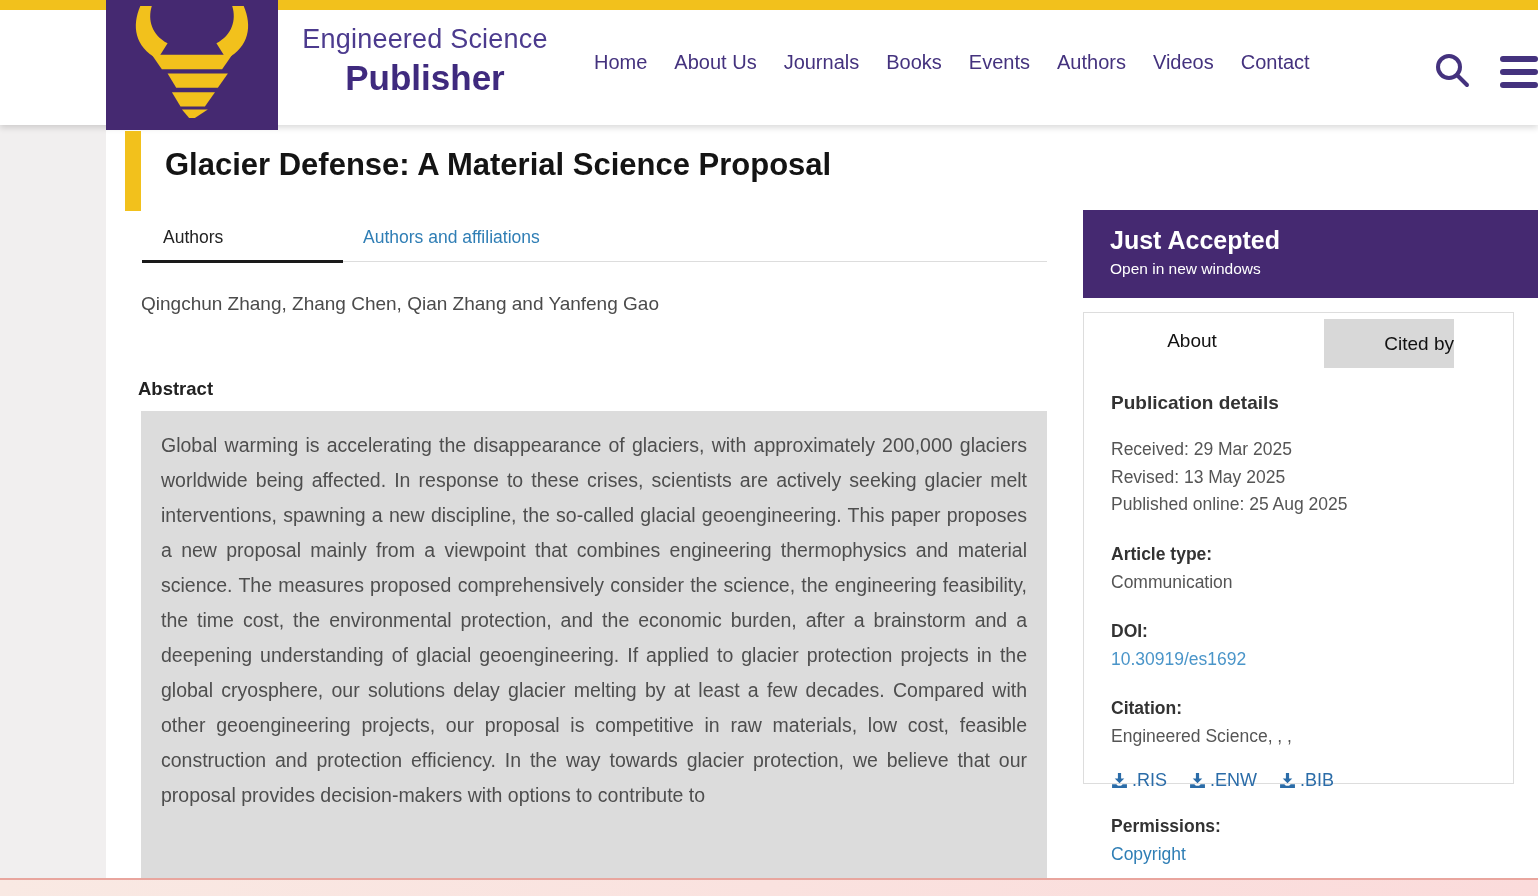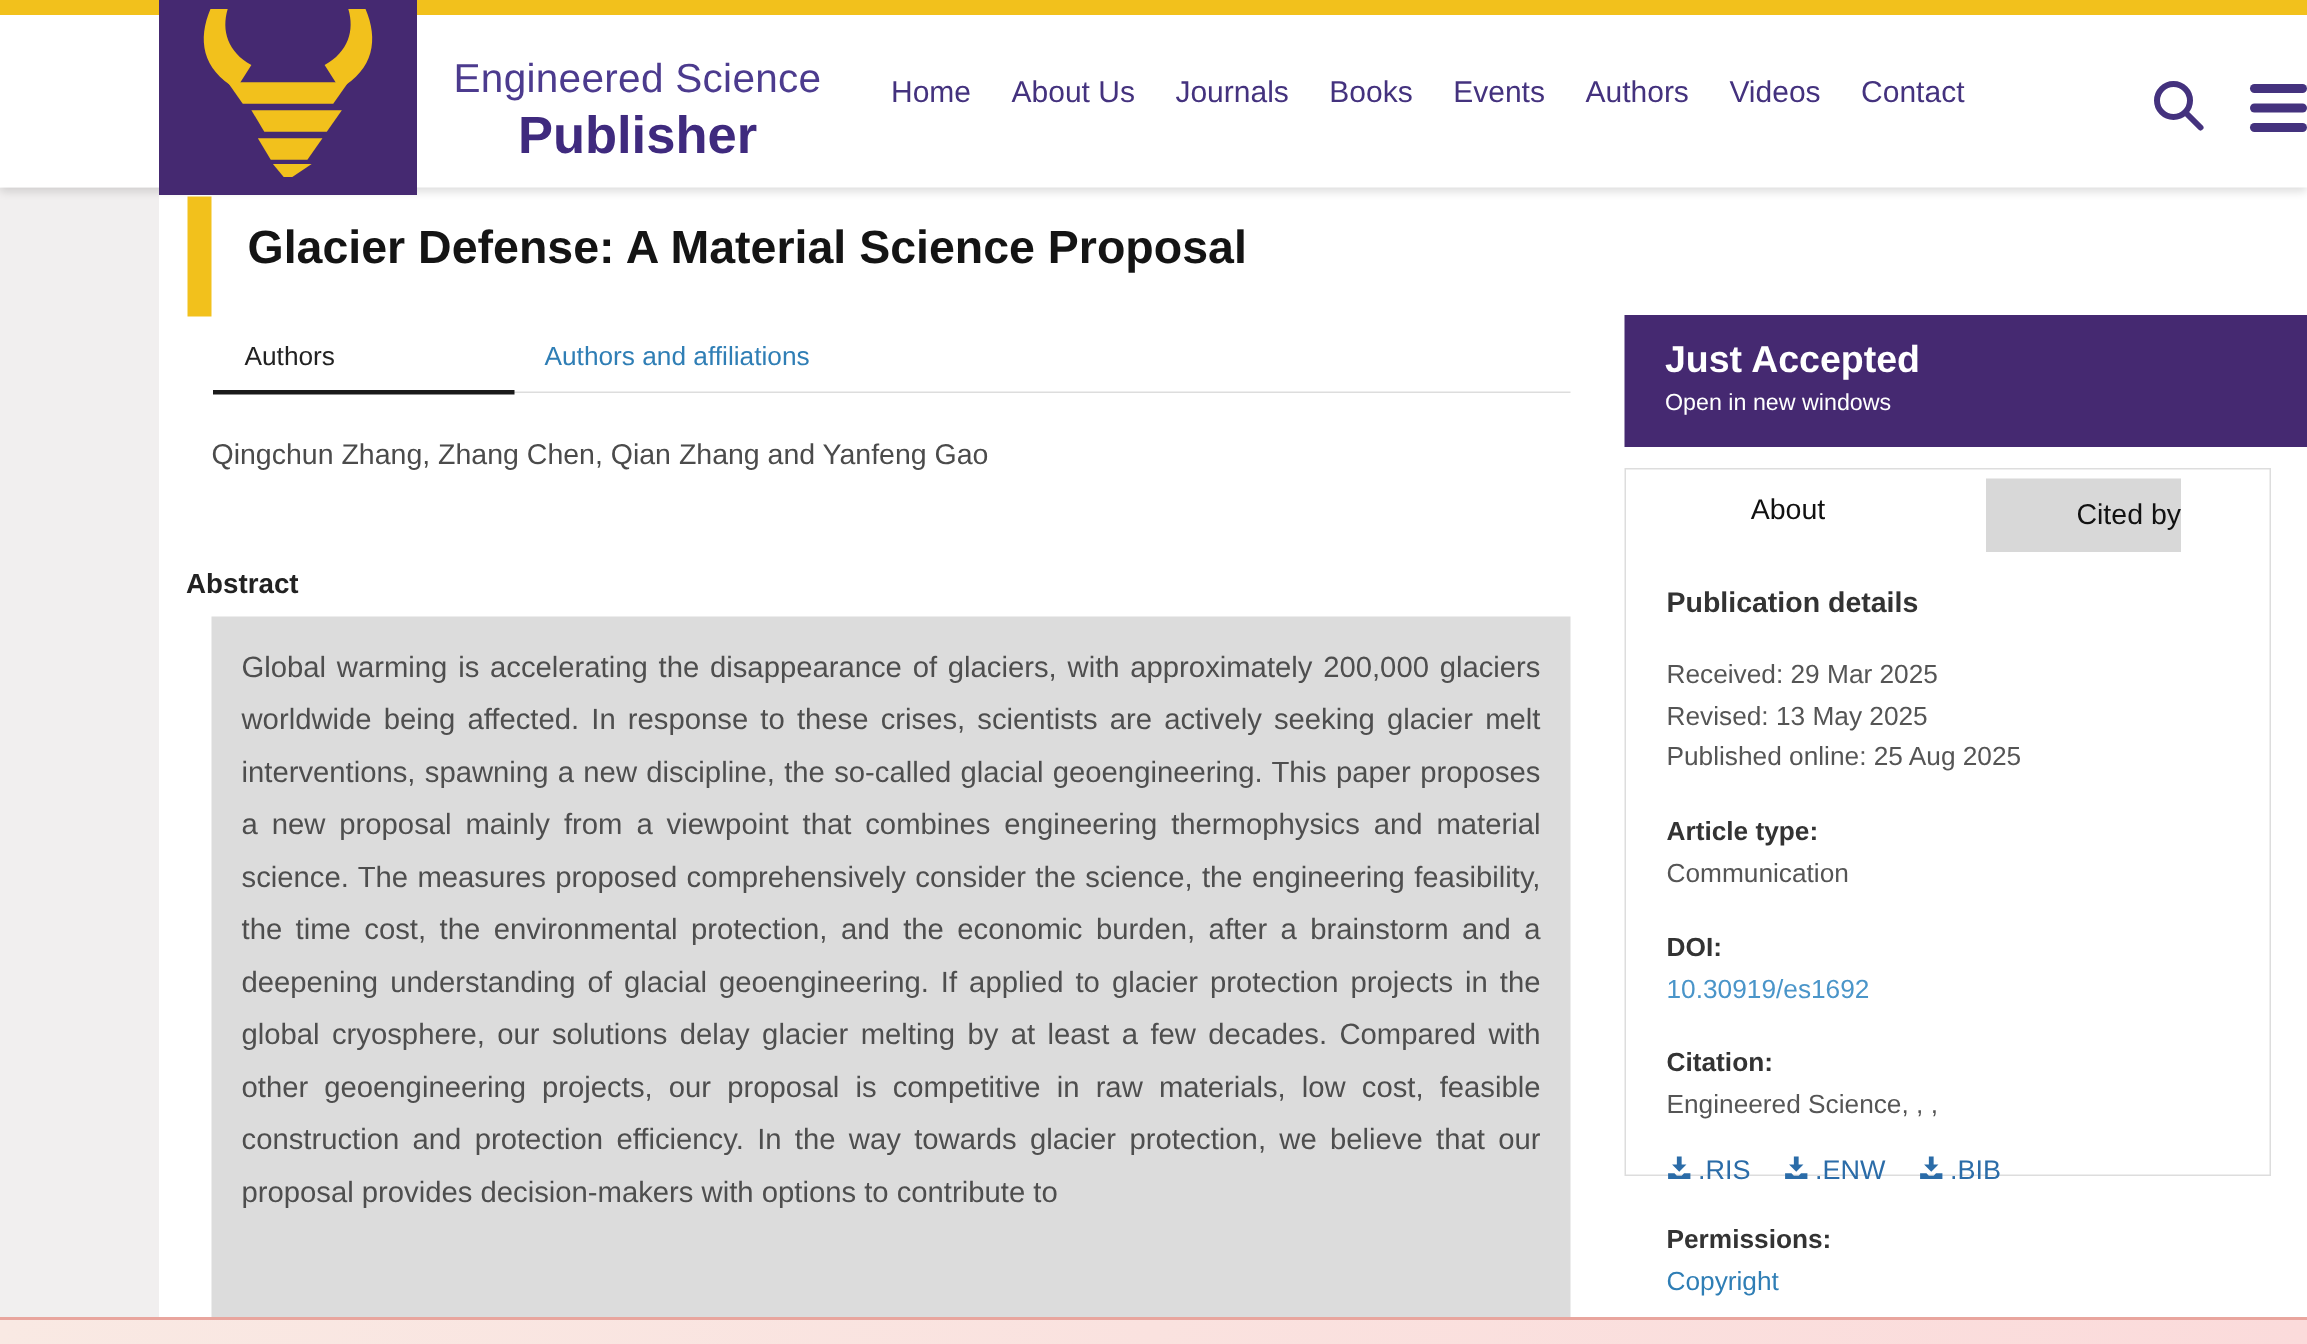--- a/index.html
+++ b/index.html
@@ -6,21 +6,21 @@
   html,body { width:1538px; height:896px; overflow:hidden; background:#fff;
               font-family:"Liberation Sans", sans-serif; }
   .abs { position:absolute; }
 
   
   #top-stripe { left:0; top:0; width:1538px; height:10px; background:#F2C11C; z-index:3; }
   #header { left:0; top:0; width:1538px; height:125px; background:#fff;
             box-shadow:0 3px 6px rgba(0,0,0,.14); z-index:2; }
   #logo-box { left:106px; top:0; width:172px; height:130px; background:#452971; z-index:4; cursor:pointer; }
   #logo-box svg { position:absolute; left:14px; top:6px; }
-  #brand { left:290px; top:37px; width:270px; text-align:center; z-index:4; }
+  #brand { left:290px; top:24px; width:270px; text-align:center; z-index:4; }
   #brand .l1 { font-size:27px; color:#4C3B8E; letter-spacing:.2px; }
   #brand .l2 { font-size:35px; font-weight:bold; color:#3F2A7E; margin-top:3px; }
   #nav { left:594px; top:0; height:125px; display:flex; align-items:center; gap:27px; z-index:4; }
   #nav a { font-size:20px; color:#44327E; text-decoration:none; white-space:nowrap; cursor:pointer; }
   #search-btn { left:1433px; top:52px; width:38px; height:38px; z-index:4; cursor:pointer; }
   #menu-btn { left:1500px; top:56px; width:38px; height:32px; z-index:4; cursor:pointer;
               display:flex; flex-direction:column; justify-content:space-between; }
   #menu-btn i { display:block; height:6px; border-radius:3px; background:#44327E; }
 
   
@@ -28,21 +28,21 @@
   #accent-bar { left:125px; top:131px; width:16px; height:80px; background:#F2C11C; z-index:3; }
   #page-title { left:165px; top:147px; width:900px; font-size:31px; font-weight:bold; color:#141414; z-index:1; }
 
   #tabs-row { left:142px; top:224px; width:905px; height:38px; border-bottom:1px solid #DDD; z-index:1; }
   #tabs-row .tab { position:absolute; top:3px; font-size:17.5px; cursor:pointer; }
   #tab-authors { left:21px; color:#222; }
   #tab-affil { left:221px; color:#2F7EB5; }
   #tab-underline { position:absolute; left:0; bottom:-2px; width:201px; height:3px; background:#1a1a1a; }
 
   #authors-line { left:141px; top:293px; width:906px; font-size:19px; color:#4B4B4B; z-index:1; }
-  #abstract-head { left:124px; top:378px; font-size:18.5px; font-weight:bold; color:#222; z-index:1; }
+  #abstract-head { left:138px; top:378px; font-size:18.5px; font-weight:bold; color:#222; z-index:1; }
   #abstract-box { left:141px; top:411px; width:906px; height:485px; background:#DCDCDC;
                   padding:17px 20px; z-index:1; }
   #abstract-box p { font-size:19.5px; line-height:35px; color:#4E4E4E; text-align:justify; }
 
   
   #just-accepted { left:1083px; top:210px; width:507px; height:88px; background:#452971;
                    padding:16px 0 0 27px; z-index:1; cursor:pointer; }
   #just-accepted .ja1 { color:#fff; font-size:25px; font-weight:bold; }
   #just-accepted .ja2 { color:#fff; font-size:15.5px; margin-top:5px; }
 
@@ -54,21 +54,21 @@
                     text-align:right; font-size:19px; color:#111; line-height:49px; cursor:pointer; }
   #side-body { padding:24px 20px 0 27px; }
   .s-head { font-size:19px; font-weight:bold; color:#333; }
   .s-line { font-size:17.5px; color:#555; line-height:27.5px; }
   .s-sec { margin-top:21px; }
   .s-label { font-size:17.5px; font-weight:bold; color:#333; line-height:28px; }
   .s-val { font-size:17.5px; color:#555; line-height:28px; }
   .s-link { color:#4A95C9; text-decoration:none; cursor:pointer; }
   .s-link2 { color:#2F7EB5; text-decoration:none; cursor:pointer; }
   #dl-row { margin-top:20px; display:flex; gap:22px; align-items:center; }
-  .dl-item { display:flex; align-items:flex-start; gap:4px; font-size:18px; color:#2B6CA8; cursor:pointer; }
+  .dl-item { display:flex; align-items:center; gap:4px; font-size:18px; color:#2B6CA8; cursor:pointer; }
   #dates-block { margin-top:22px; }
 
   
   #bottom-bar { left:0; bottom:0; width:1538px; height:18px;
                 background:linear-gradient(90deg,#F9E9E3,#FBDBDB);
                 border-top:2px solid #E9A59E; z-index:6; }
 </style>
 </head>
 <body>
 

